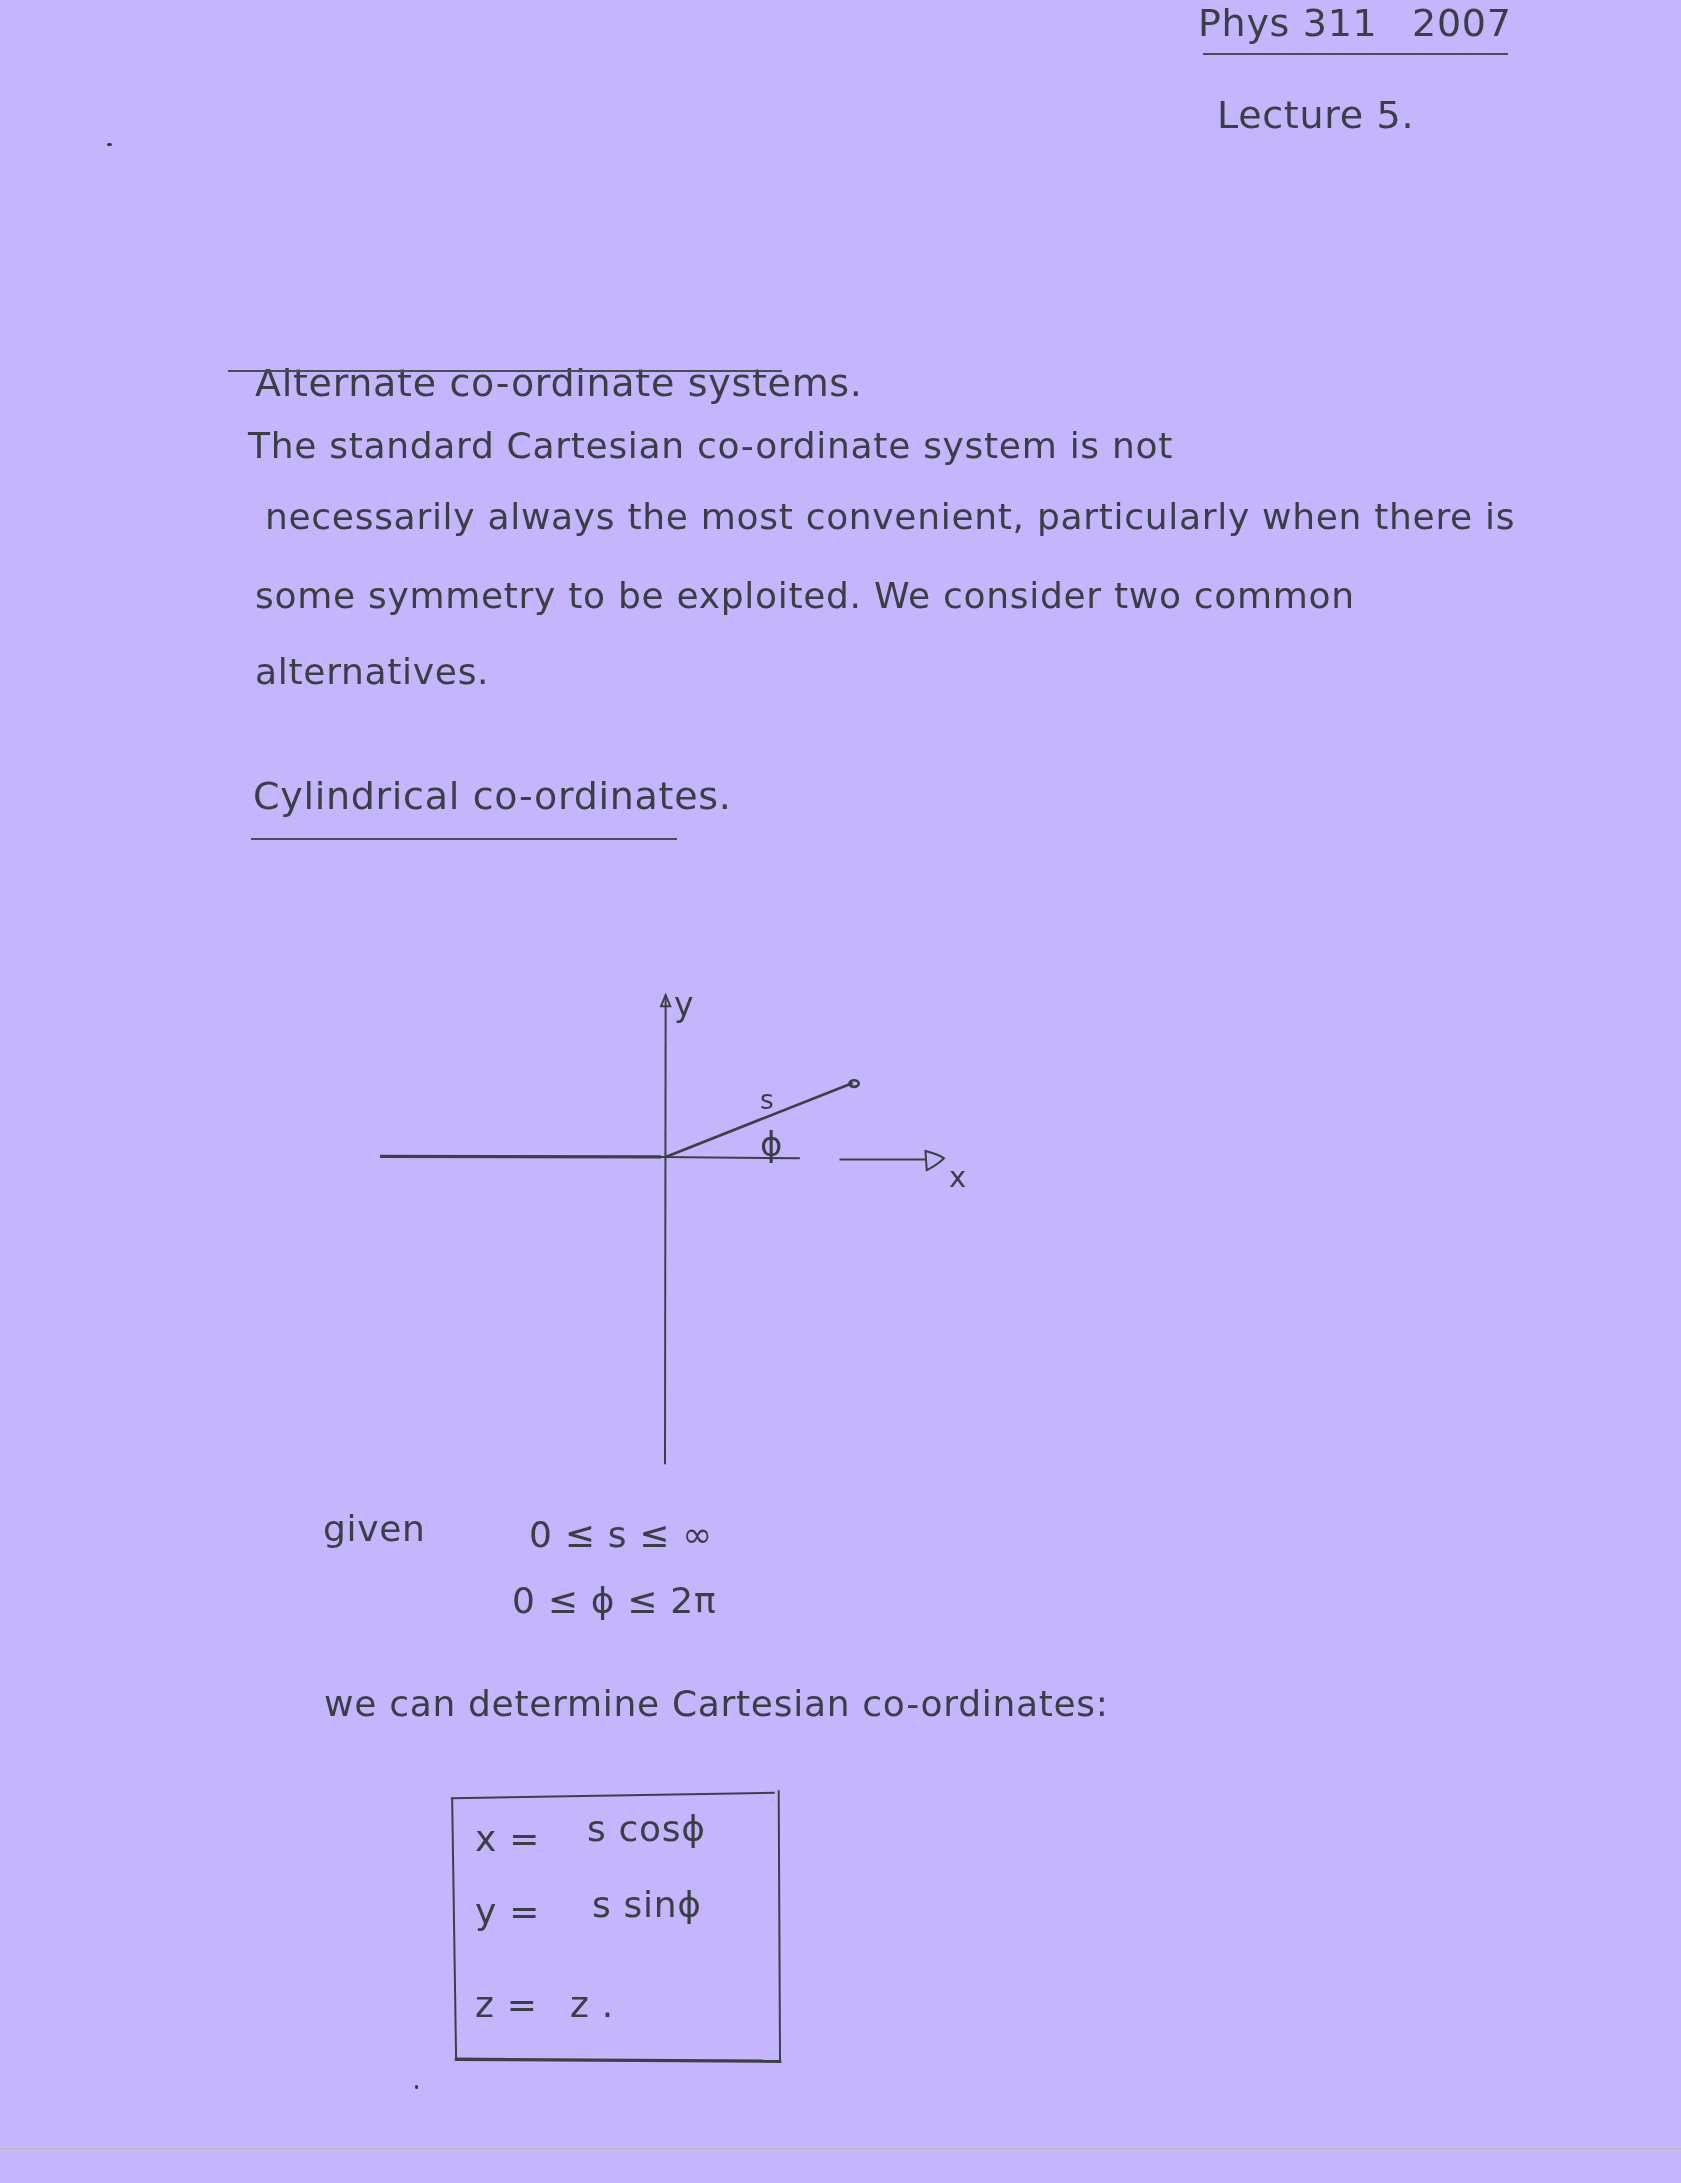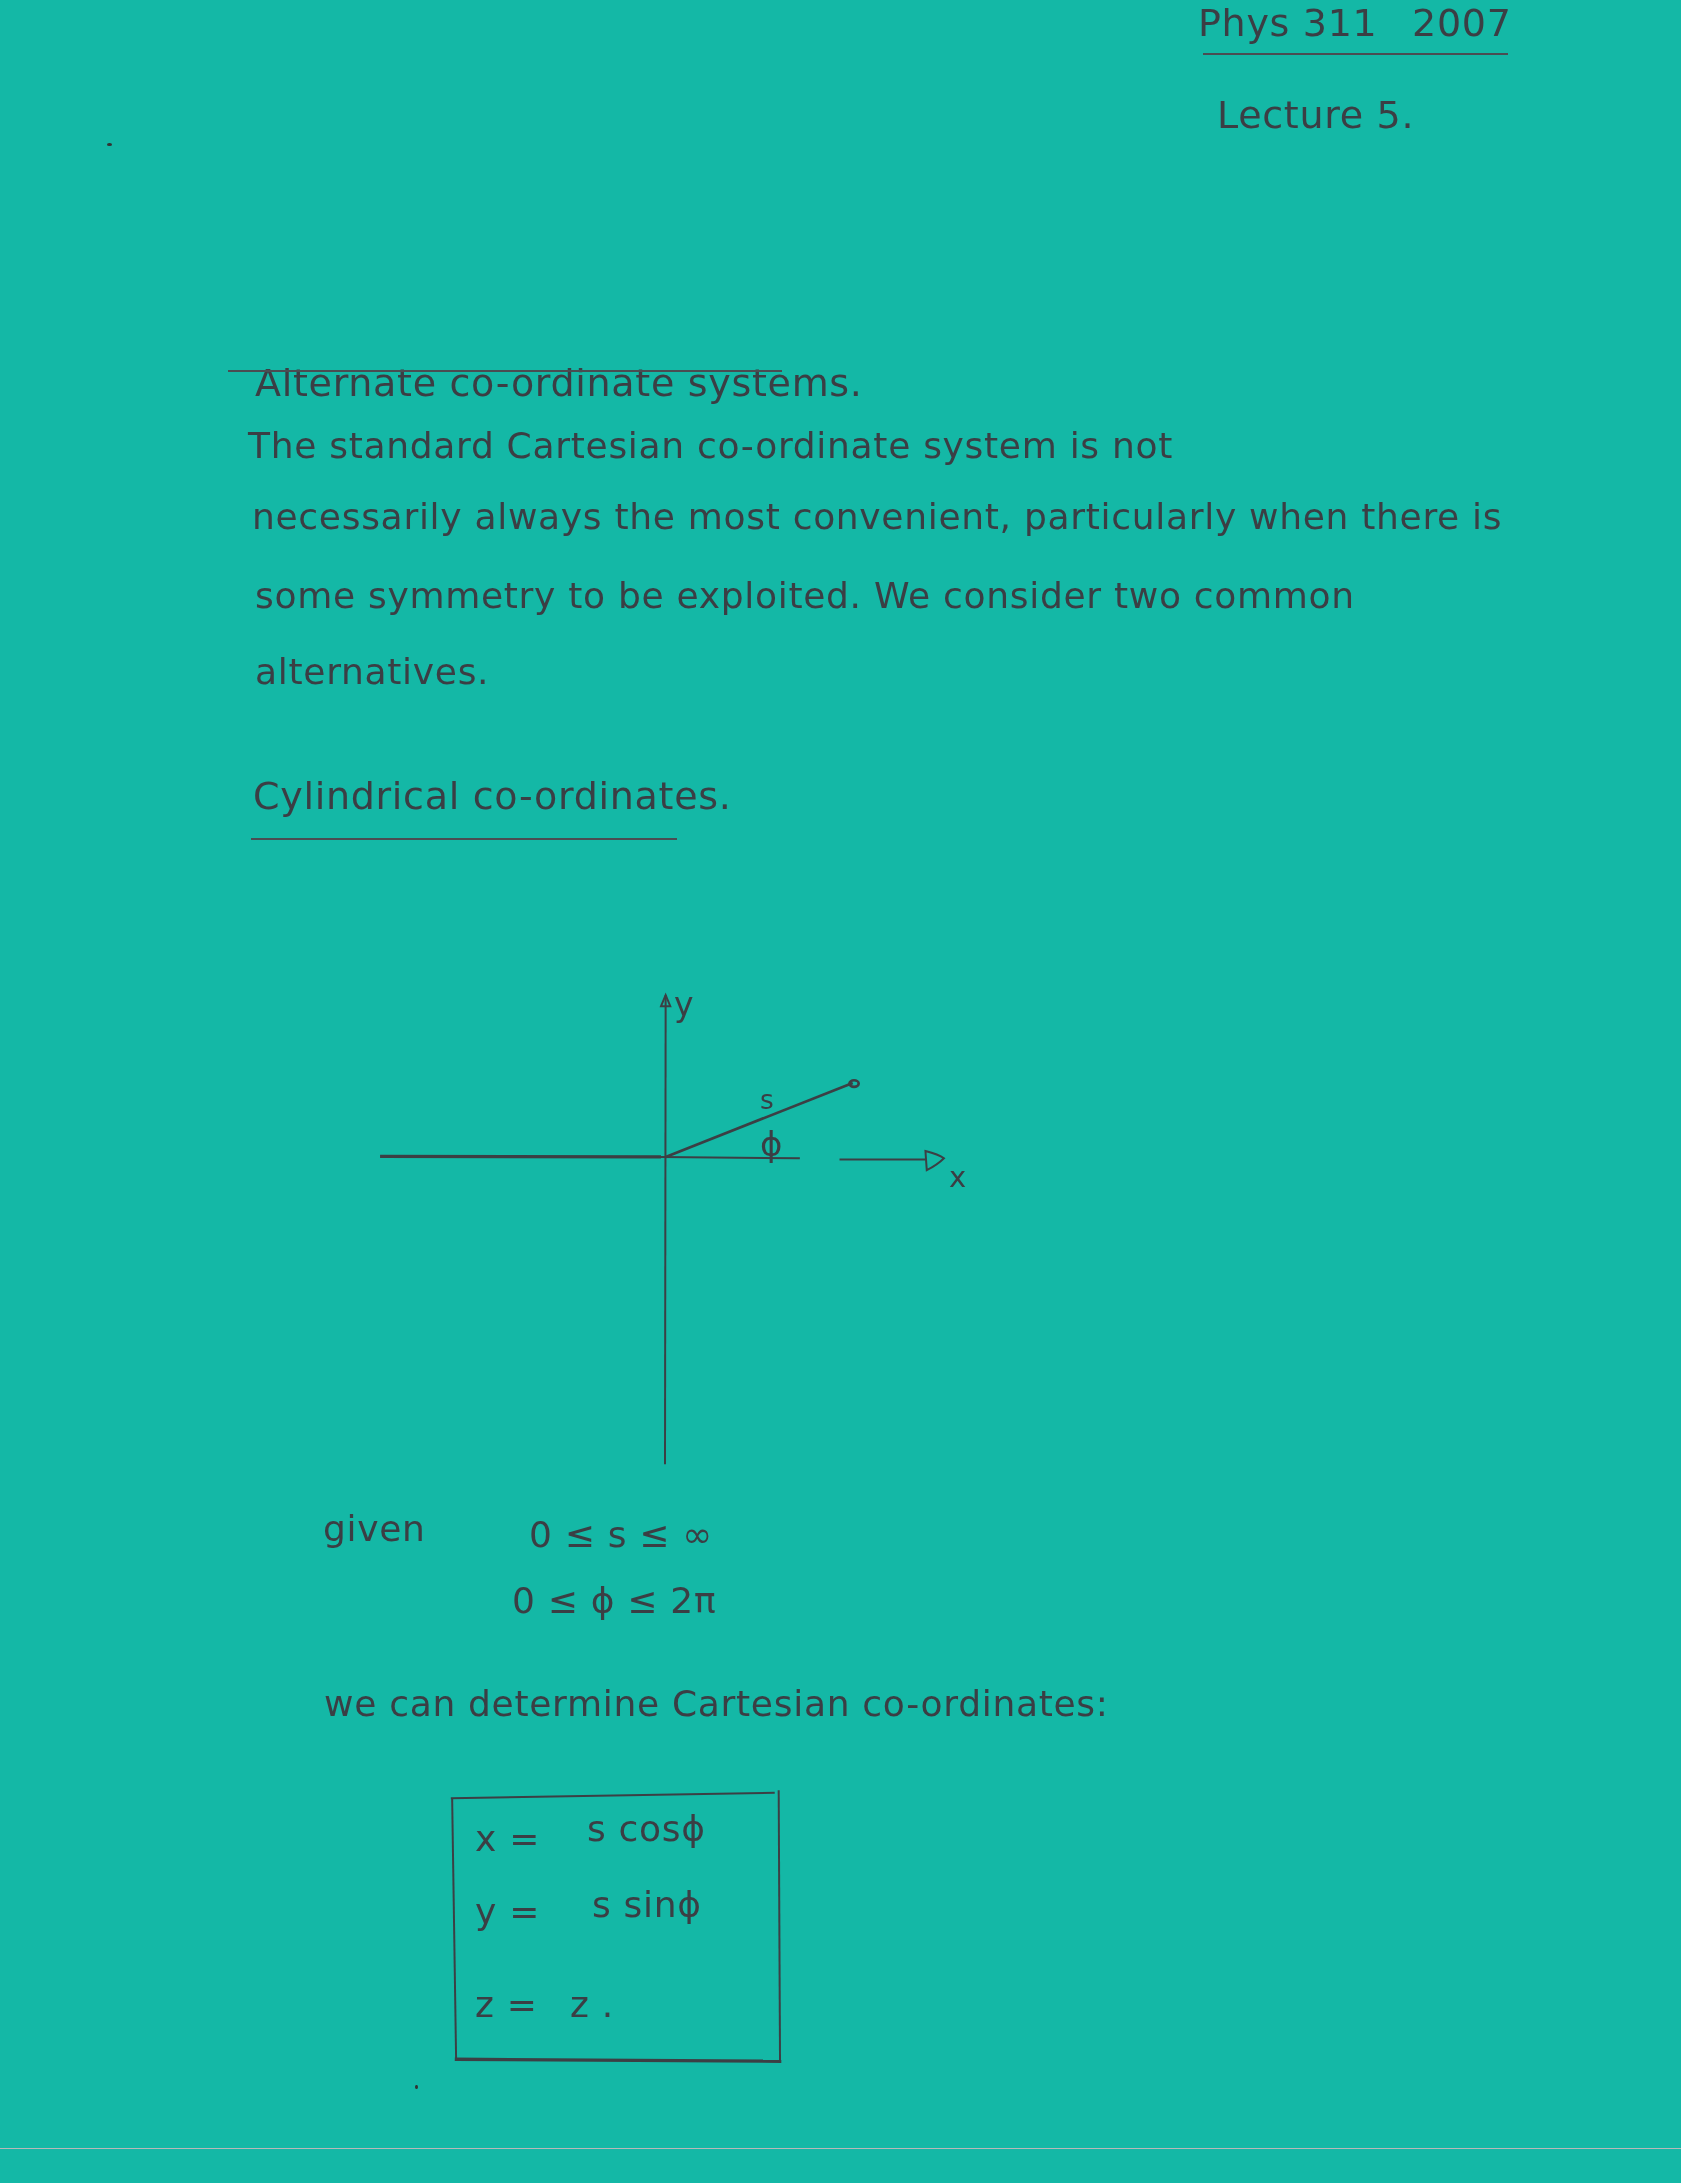--- a/index.html
+++ b/index.html
@@ -1,18 +1,18 @@
 <!DOCTYPE html>
 <html style="font-size:10.6px"><head>
 <meta charset="utf-8">
 <style>
   html, body { margin: 0; padding: 0; background: #ffffff; }
   body { width: 1681px; height: 2183px; position: relative; overflow: hidden;
          font-family: "DejaVu Sans", sans-serif; color: #3a3d42; }
-  .page { position: absolute; left: 0; top: 0; width: 1681px; height: 2183px; background: #14b8a6; }
+  .page { position: absolute; left: 0; top: 0; width: 1681px; height: 2183px; background: #c4b5fd; }
   .hw { position: absolute; font-family: "DejaVu Sans", sans-serif; font-weight: normal;
         color: #3b3e44; white-space: nowrap; letter-spacing: 0.7px; }
   .hw-lg { font-size: 38px; }
   .hw-md { font-size: 36px; }
   .rule { position: absolute; height: 2px; background: #4a4d52; }
   .speck { position: absolute; background: #333; border-radius: 50%; }
   svg { position: absolute; }
 </style>
 </head>
 <body>
@@ -23,21 +23,21 @@
   <div class="hw hw-lg" style="left:1412px; top:1.3px;">2007</div>
   <div class="rule" style="left:1203px; top:53px; width:305px; height:2px;"></div>
   <div class="hw hw-lg" style="left:1217px; top:93px;">Lecture 5.</div>
 
   <div class="speck" style="left:107px; top:143px; width:4.6px; height:3.3px;"></div>
 
   <div class="hw hw-lg" style="left:255px; top:317px;margin-top:44px;">Alternate co-ordinate systems.</div>
   <div class="rule" style="left:228px; top:370px; width:554px; height:2px;"></div>
 
   <div class="hw hw-md" style="left:248px; top:417px;margin-top:8px;">The standard  Cartesian  co-ordinate  system  is  not</div>
-  <div class="hw hw-md" style="left:252px; top:496px;">necessarily  always  the  most  convenient,  particularly  when  there is</div>
+  <div class="hw hw-md" style="left:265px; top:496px;">necessarily  always  the  most  convenient,  particularly  when  there is</div>
   <div class="hw hw-md" style="left:255px; top:575px;">some  symmetry  to be  exploited.  We  consider  two  common</div>
   <div class="hw hw-md" style="left:255px; top:651px;">alternatives.</div>
 
   <div class="hw hw-lg" style="left:253px; top:774px;">Cylindrical co-ordinates.</div>
   <div class="rule" style="left:251px; top:838px; width:426px; height:2px;"></div>
 
 
   <svg width="1681" height="2183" style="left:0; top:0;" viewBox="0 0 2543 3302">
 
     <line x1="1007" y1="1505" x2="1006" y2="2215" stroke="#3c3f44" stroke-width="3"></line>

